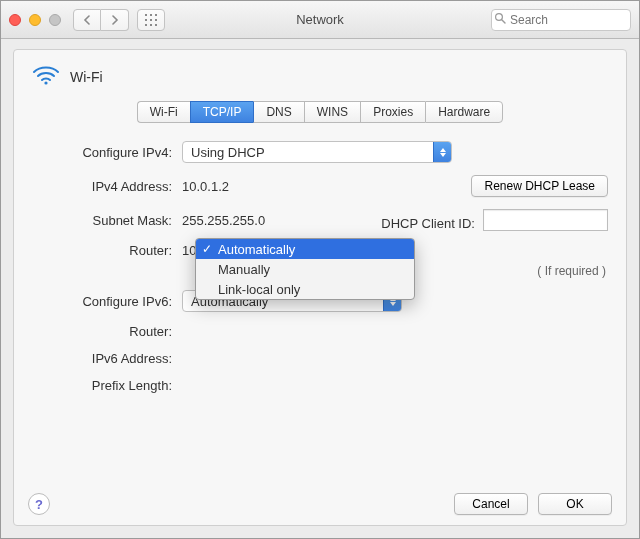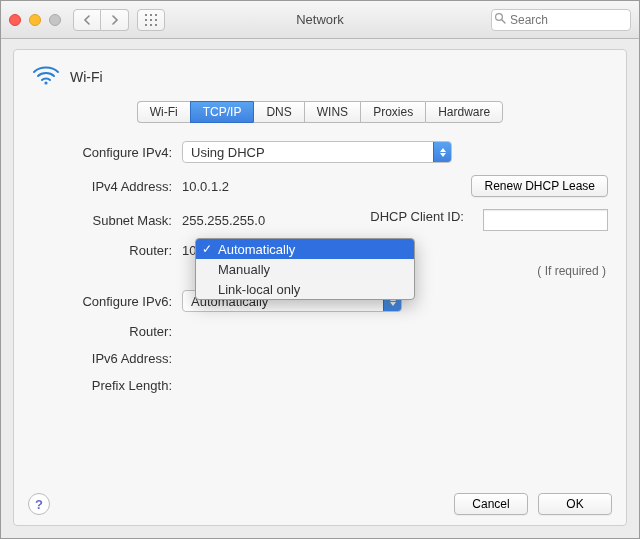--- a/index.html
+++ b/index.html
@@ -128,21 +128,21 @@
     row-gap: 12px;
     align-items: center;
     font-size: 13px;
     position: relative;
   }
   .form-label { text-align: right; }
   .form-val { text-align: left; }
 
   .row-ipv4addr { display: flex; align-items: center; justify-content: space-between; }
   .row-subnet { display: flex; align-items: center; justify-content: space-between; gap: 10px;}
-  .dhcp-id-group { display: flex; align-items: flex-start; gap: 19px; }
+  .dhcp-id-group { display: flex; align-items: flex-end; gap: 8px; }
   .hint { font-size: 12px; color: #666; }
   .hint-row { grid-column: 2; display:flex; justify-content:flex-end; padding-right: 2px; margin-top:-6px;}
 
   .select {
     display: inline-flex;
     align-items: center;
     justify-content: space-between;
     height: 22px;
     background: #ffffff;
     border: 1px solid #c2c2c2;

